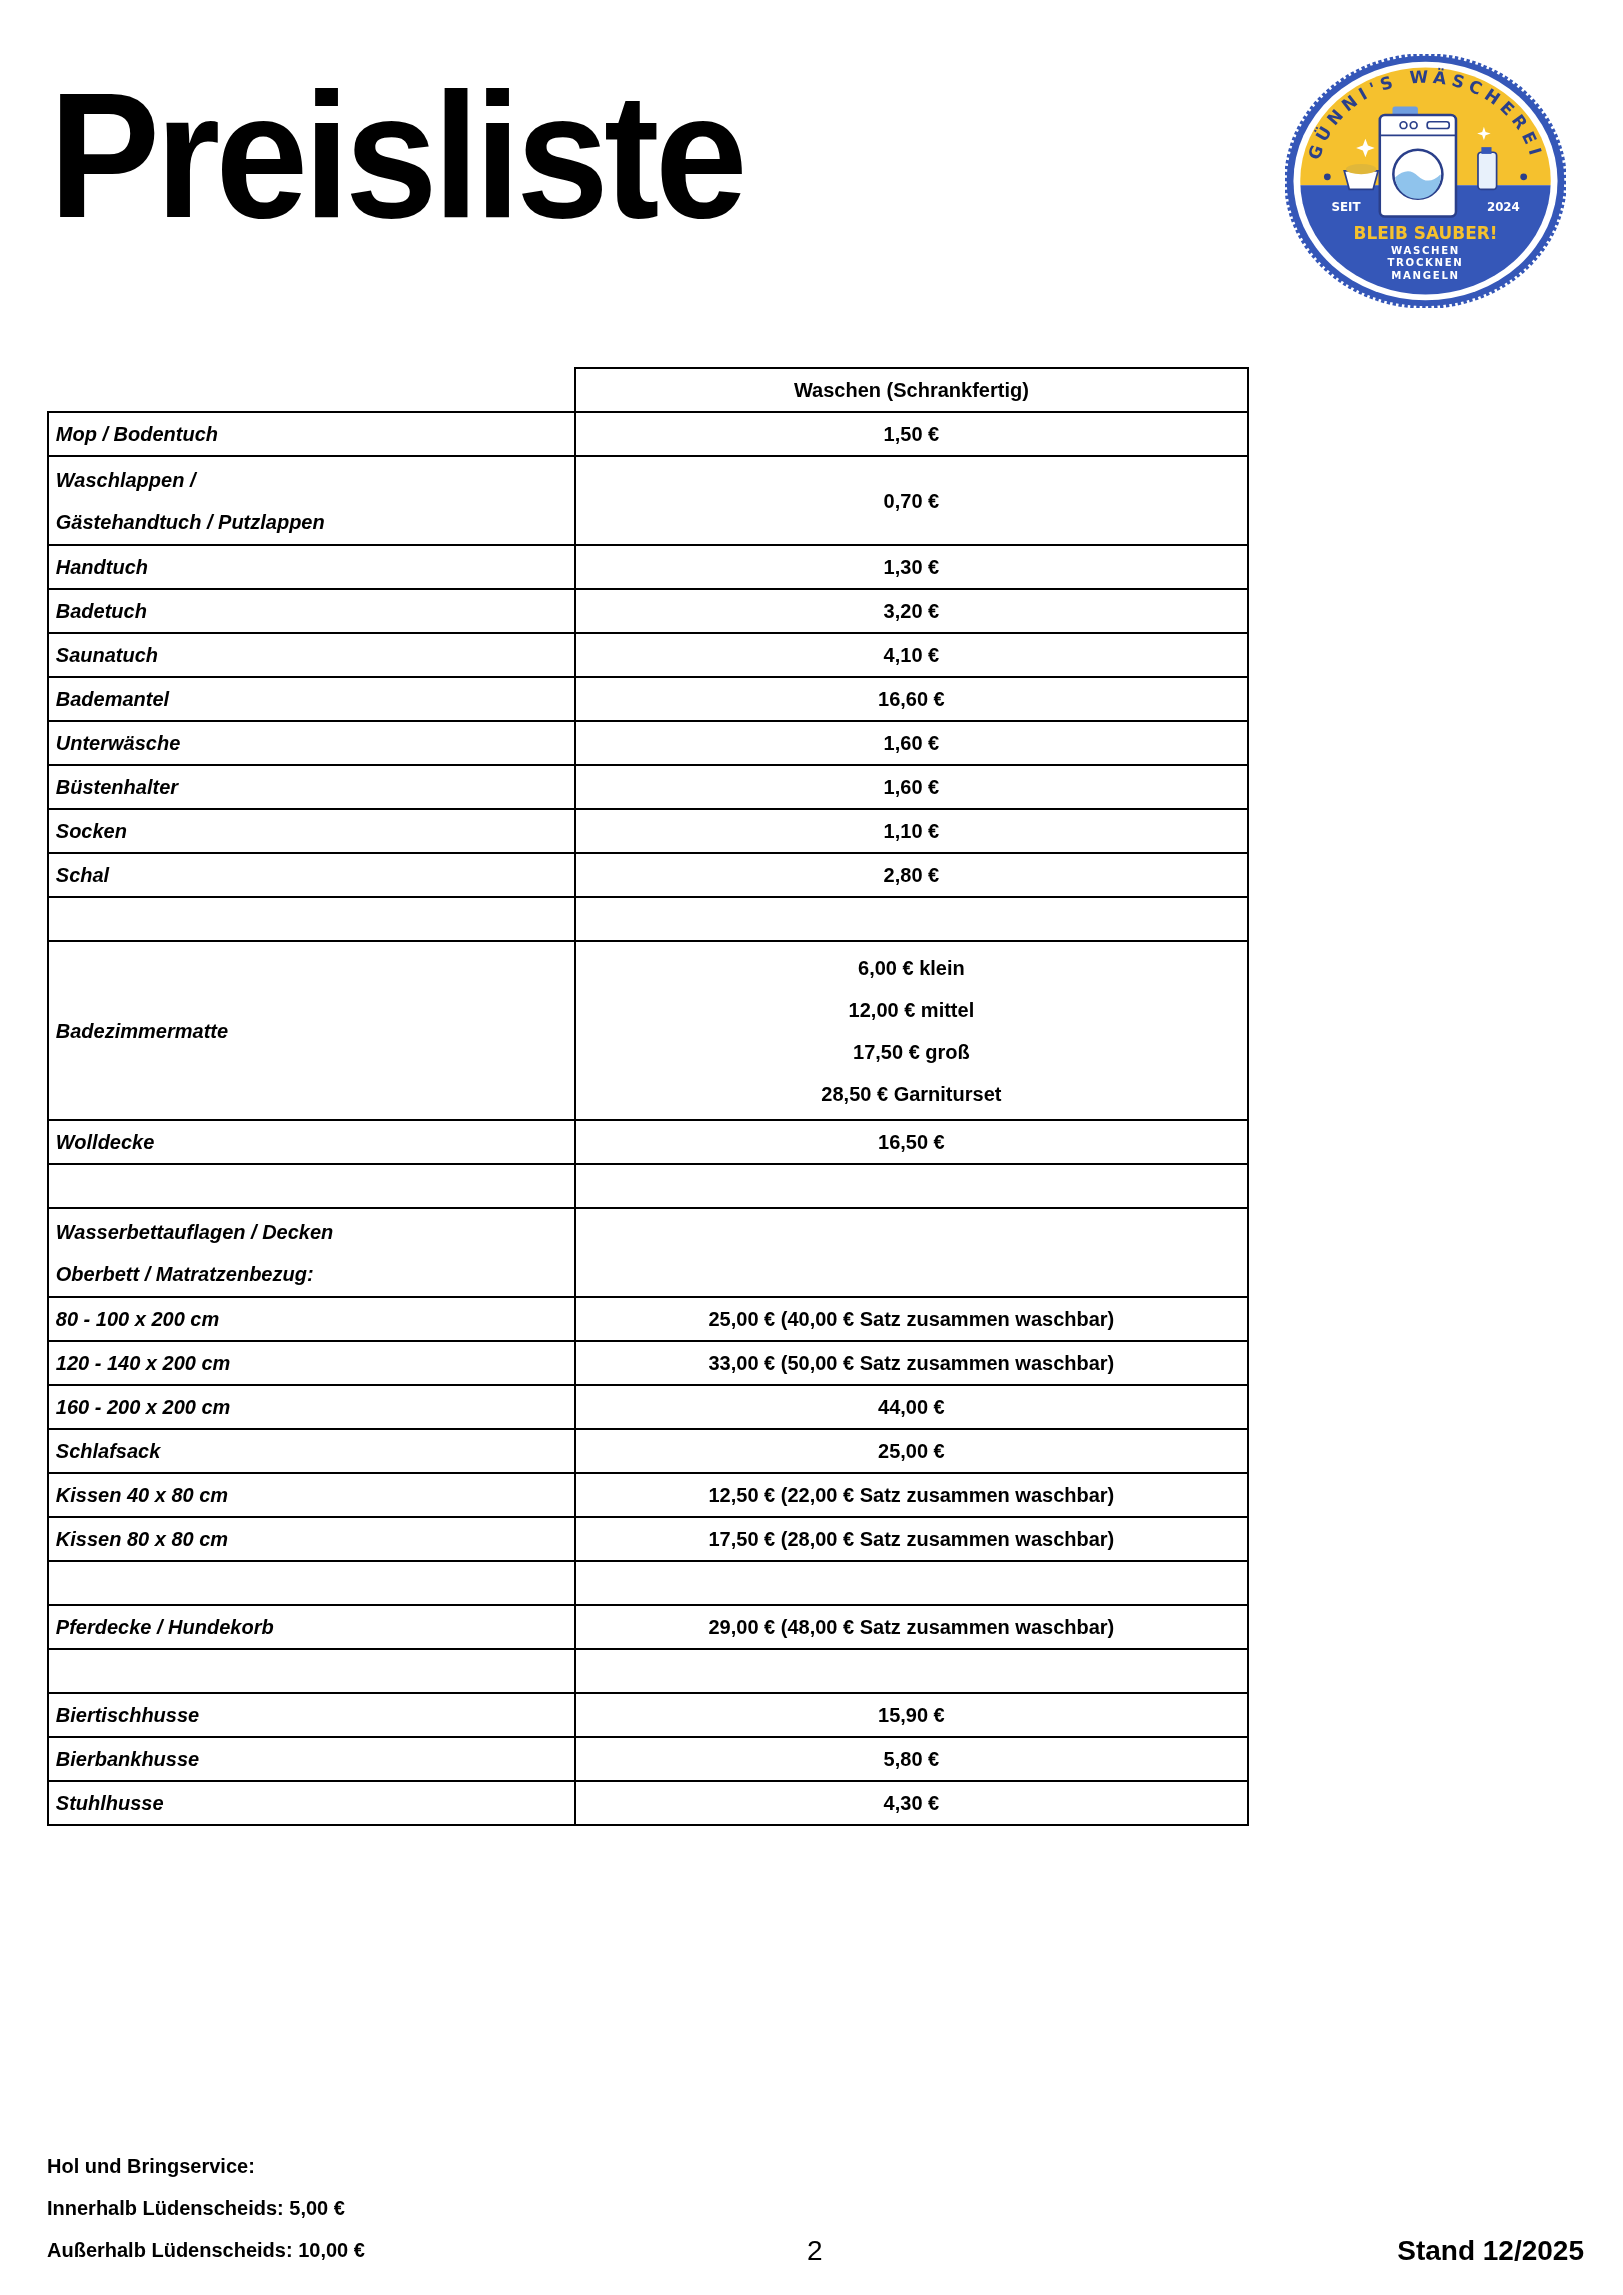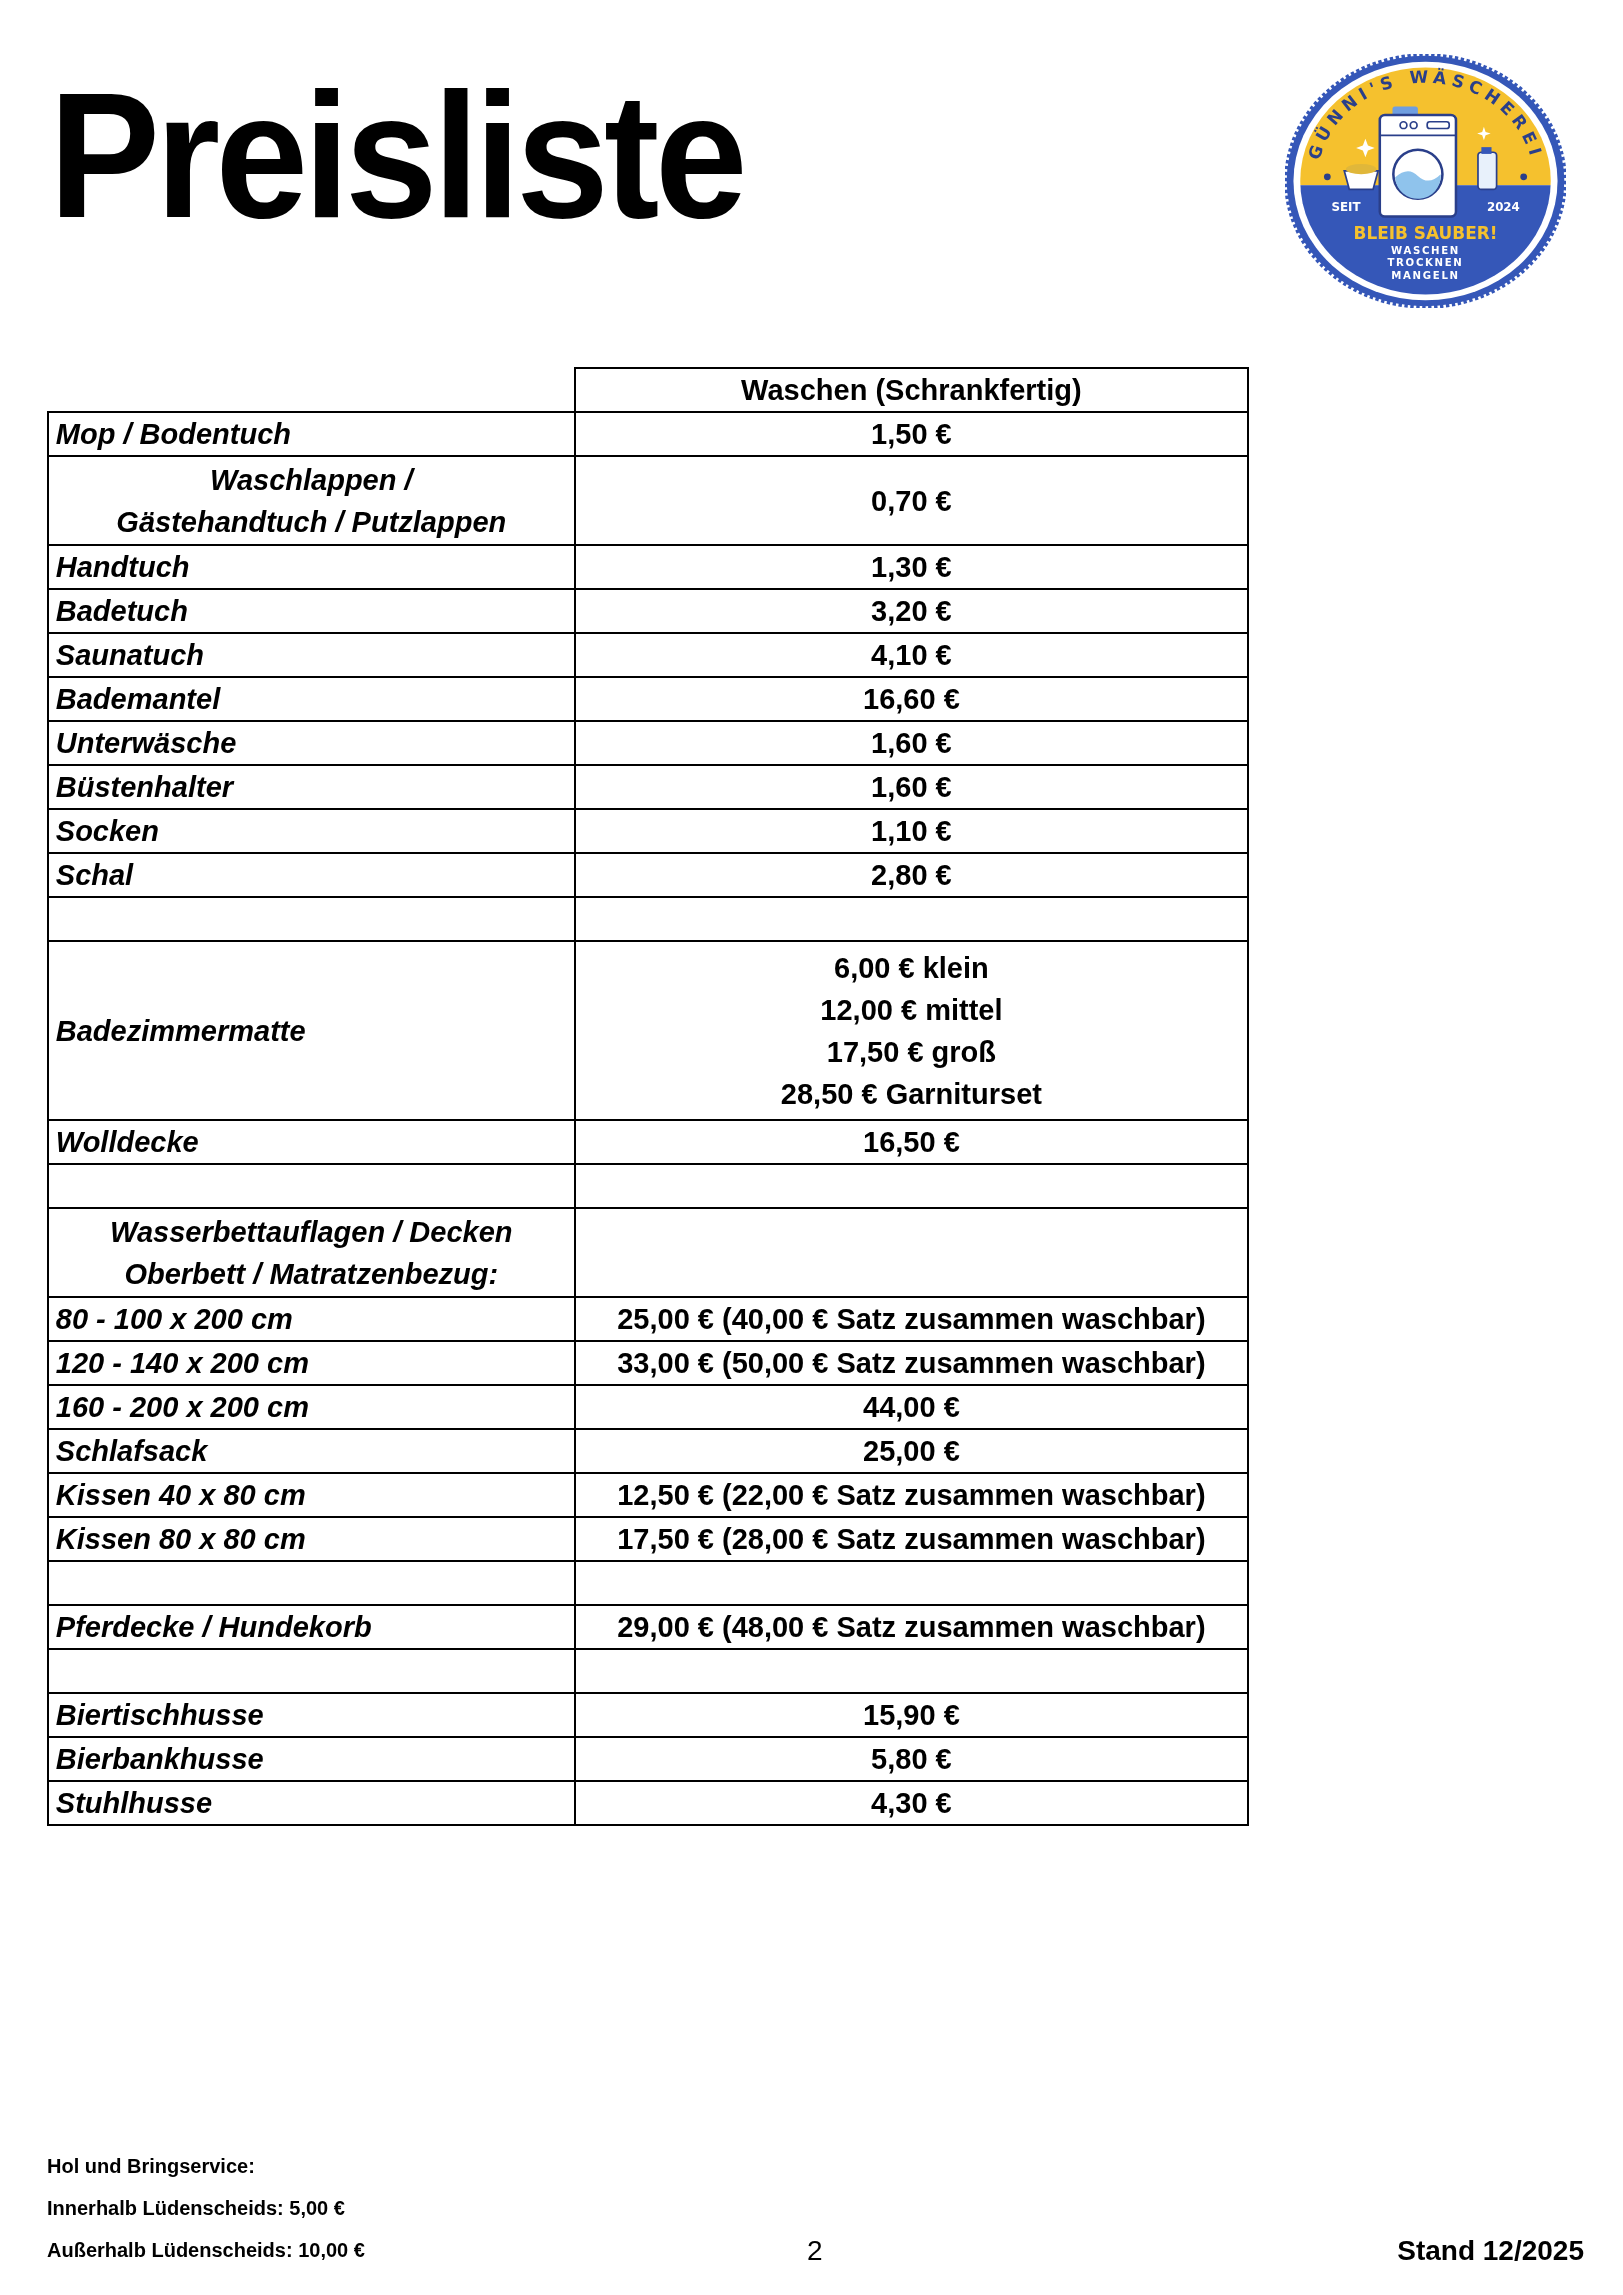--- a/index.html
+++ b/index.html
@@ -2,32 +2,32 @@
 <html style="font-size:13.5px"><head>
 <meta charset="utf-8">
 <style>
   html, body { margin: 0; padding: 0; background: #ffffff; }
   body { width: 1623px; height: 2295px; position: relative; overflow: hidden;
          font-family: "Liberation Sans", sans-serif; color: #000; }
   .title { position: absolute; left: 49px; top: 66px; font-size: 179px; font-weight: bold;
            letter-spacing: -5px; line-height: 1; transform: scaleX(0.93); transform-origin: left top; }
   .logo { position: absolute; left: 1285px; top: 54px; width: 281px; height: 254px; }
   table.prices { position: absolute; left: 47px; top: 367px; border-collapse: collapse;
-                 font-weight: bold; font-size: 29px; }
+                 font-weight: bold; font-size: 20px; }
   table.prices td { border: 2.5px solid #000; padding: 0 6.8px; line-height: 42px; }
   td.name { width: 511px; text-align: left; vertical-align: middle; font-style: italic; }
   td.price { width: 658px; text-align: center; vertical-align: middle; }
   tr.normal td { height: 42px; }
   tr.double td { height: 87px; }
   tr.multi td { height: 177px; }
   td.blank-left { border: none !important; }
   .footer { position: absolute; left: 47px; top: 2145px; font-weight: bold; font-size: 20px; line-height: 42px; }
   .page-num { position: absolute; left: 807px; top: 2230px; font-size: 28px; line-height: 42px; }
   .stand { position: absolute; right: 39px; top: 2230px; font-weight: bold; font-size: 28px; line-height: 42px; }
-  .multi-line { display: block; text-align: center; }
+  .multi-line { display: block; }
 </style>
 </head>
 <body>
 
 <div class="title">Preisliste</div>
 
 <svg class="logo" viewBox="0 0 332 300">
   <defs>
     <clipPath id="innerClip">
         <ellipse cx="166" cy="150" rx="148" ry="134"></ellipse>

